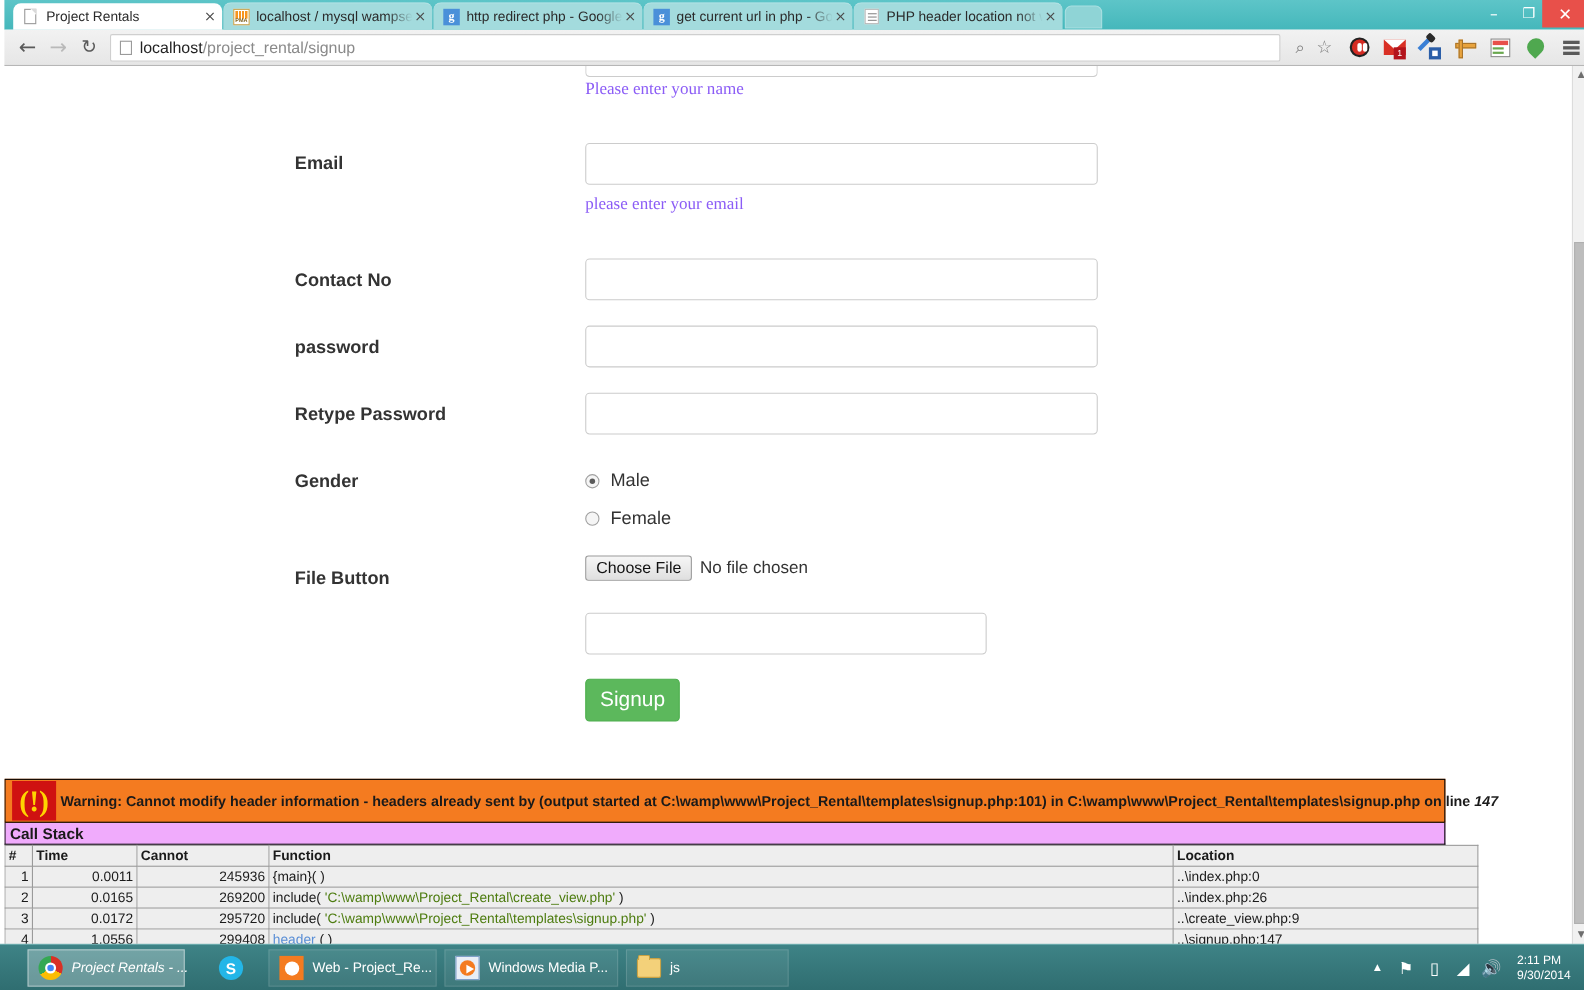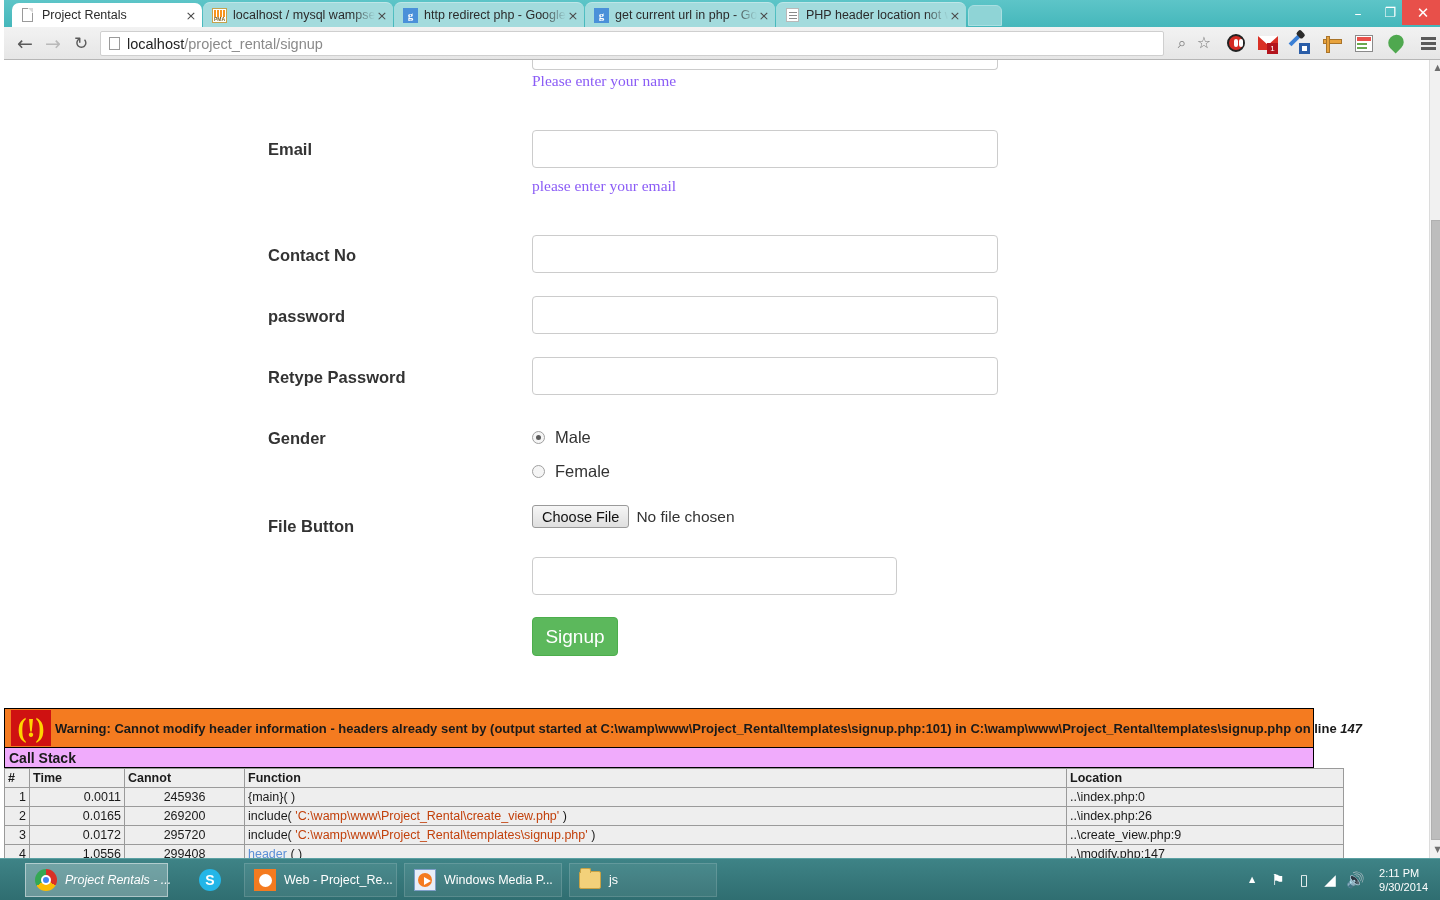--- a/index.html
+++ b/index.html
@@ -177,24 +177,24 @@
   .xd-cs{width:1310px;height:20px;background:#f0abfc;border:1px solid #000;
     border-top:none;box-sizing:border-box;display:flex;align-items:center;
     padding-left:4px;font-size:14px;font-weight:bold;color:#1a1a1a;}
   table.xd-tbl{width:1310px;border-collapse:collapse;table-layout:fixed;
     font-size:12.5px;color:#1a1a1a;}
   table.xd-tbl th,table.xd-tbl td{border:1px solid #9a9a9a;background:#eeeeee;
     height:18px;padding:0 3px;font-weight:normal;overflow:hidden;white-space:nowrap;}
   table.xd-tbl th{font-weight:bold;text-align:left;}
   .c-num{width:18px;text-align:right;}
   .c-time{width:88px;text-align:right;}
-  .c-mem{width:113px;text-align:center;}
+  .c-mem{width:113px;text-align:right;}
   .c-fn{width:815px;}
   .c-loc{width:270px;}
-  .str{color:#c2410c;}
+  .str{color:#4d7c0f;}
   .fnblue{color:#5b8fd6;}
 
   
   #scrollbar{position:absolute;left:1425px;top:60px;width:15px;height:798px;background:#f1f1f1;
     border-left:1px solid #dcdcdc;box-sizing:border-box;}
   .sb-arrow{position:absolute;left:0;width:15px;height:16px;text-align:center;
     line-height:16px;font-size:8px;color:#6e6e6e;font-family:"DejaVu Sans",sans-serif;}
   #sb-up{top:0;}
   #sb-down{bottom:0;}
   #sb-thumb{position:absolute;left:1px;top:160px;width:13px;height:620px;
@@ -410,21 +410,21 @@
             <td class="c-time">0.0172</td>
             <td class="c-mem">295720</td>
             <td class="c-fn"><span>include( </span><span class="str">'C:\wamp\www\Project_Rental\templates\signup.php'</span><span> )</span></td>
             <td class="c-loc">..\create_view.php:9</td>
           </tr>
           <tr>
             <td class="c-num">4</td>
             <td class="c-time">1.0556</td>
             <td class="c-mem">299408</td>
             <td class="c-fn"><span class="fnblue">header</span><span> ( )</span></td>
-            <td class="c-loc">..\modify.php:147</td>
+            <td class="c-loc">..\signup.php:147</td>
           </tr>
         </tbody>
           </table>
       </div>
 
     </div>
   </div>
 
   <div id="scrollbar">
     <div class="sb-arrow" id="sb-up">▲</div>

